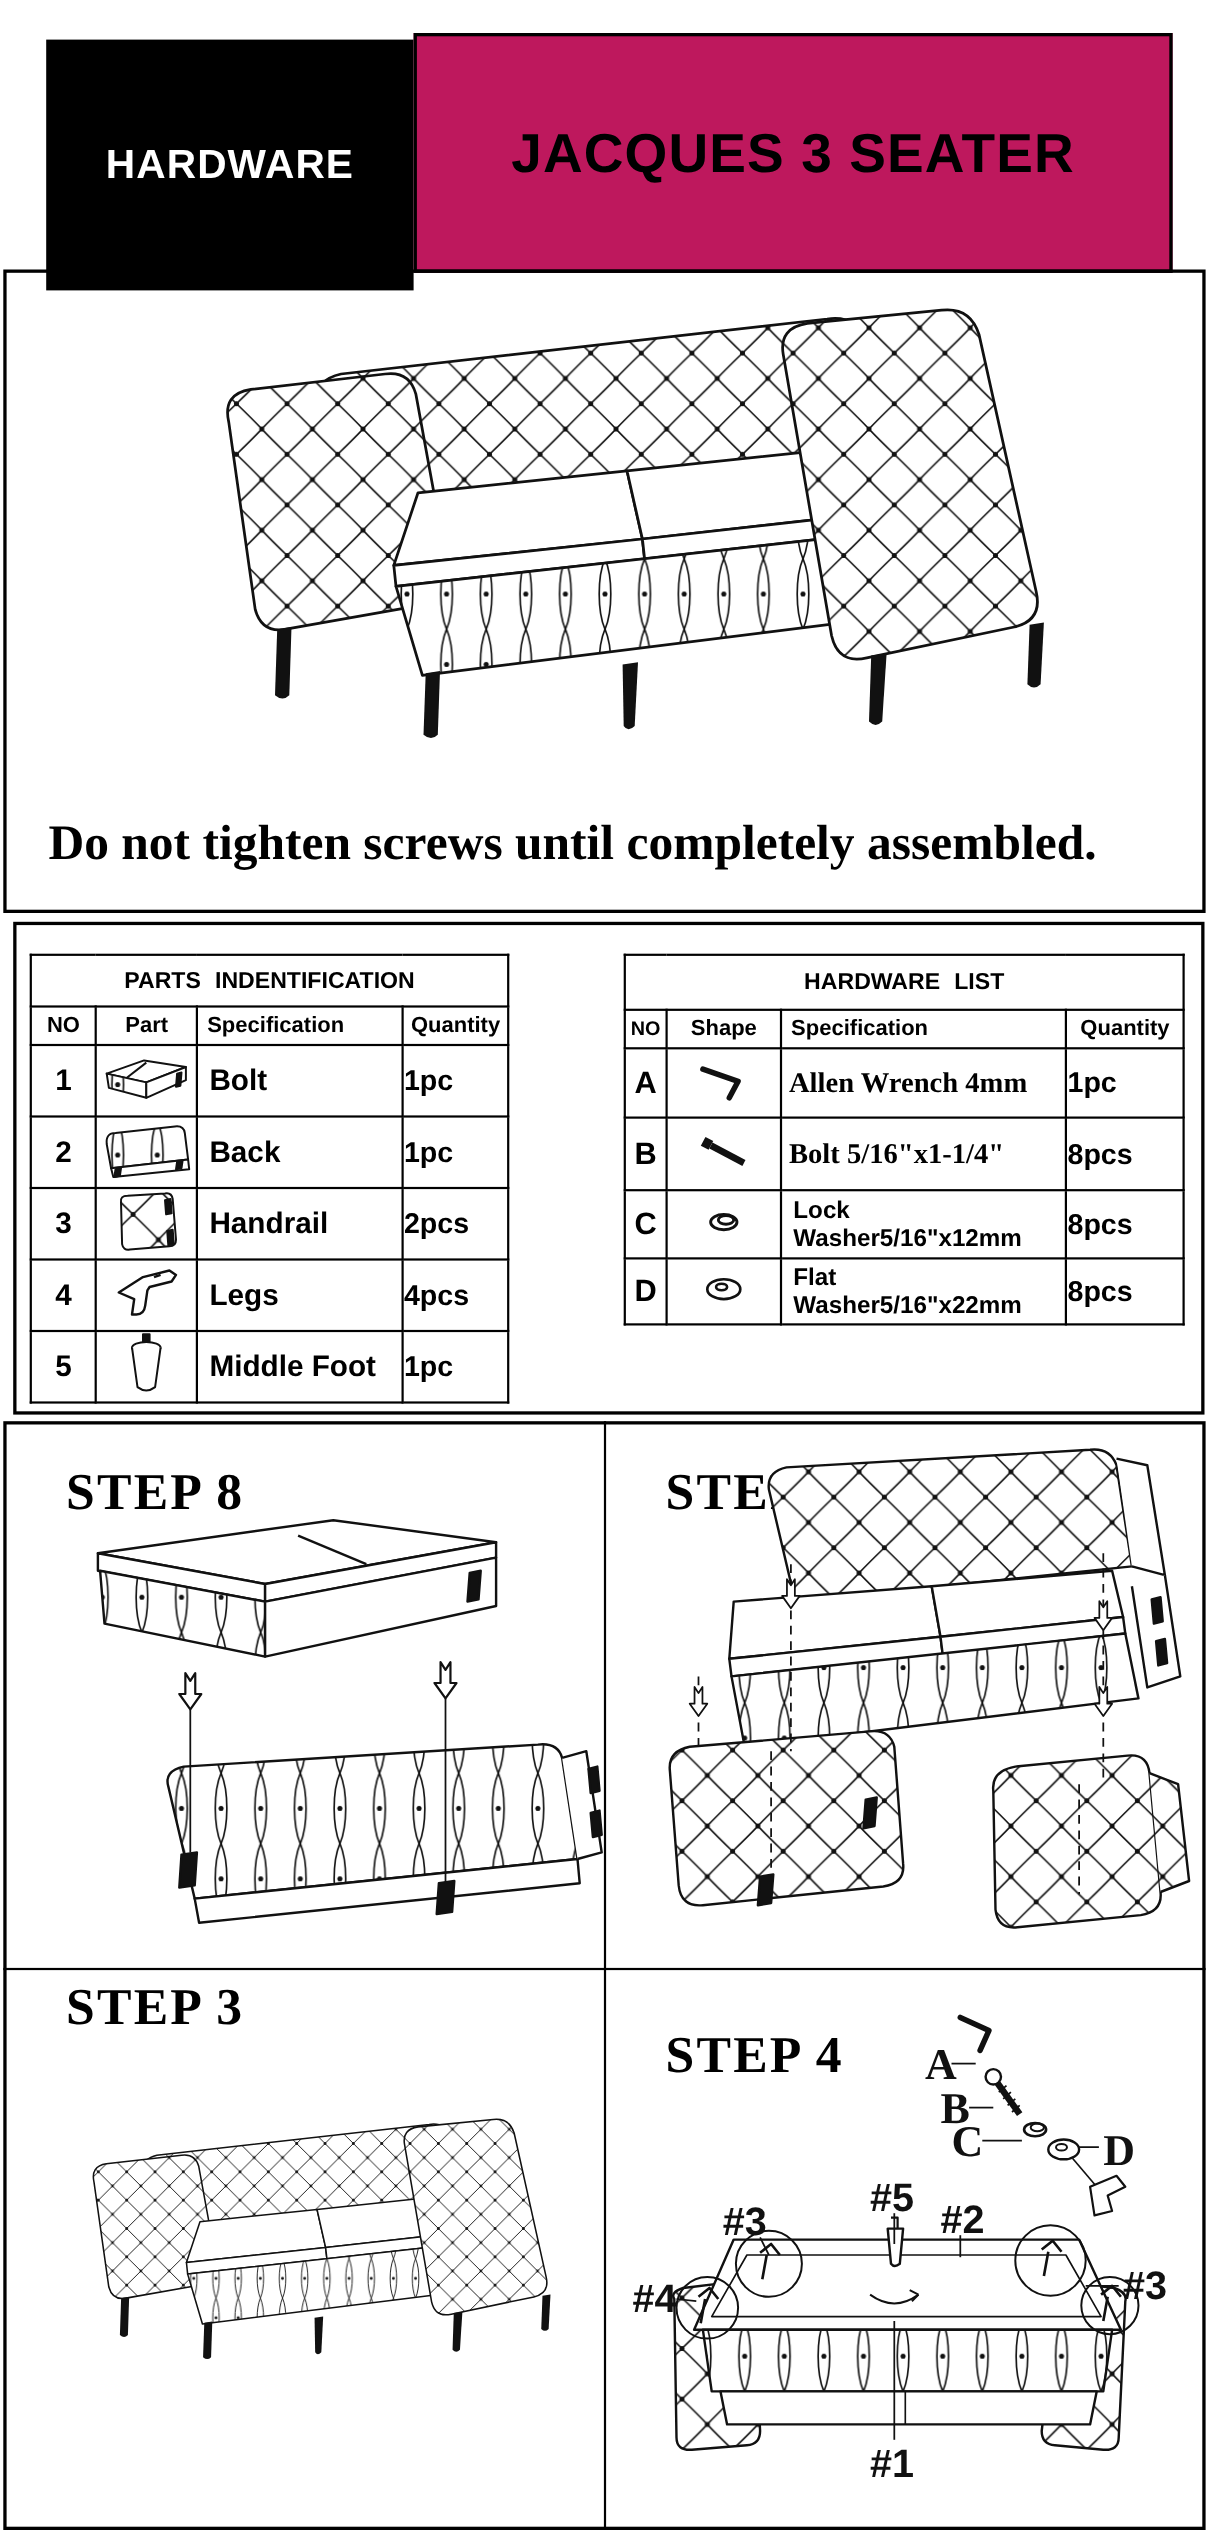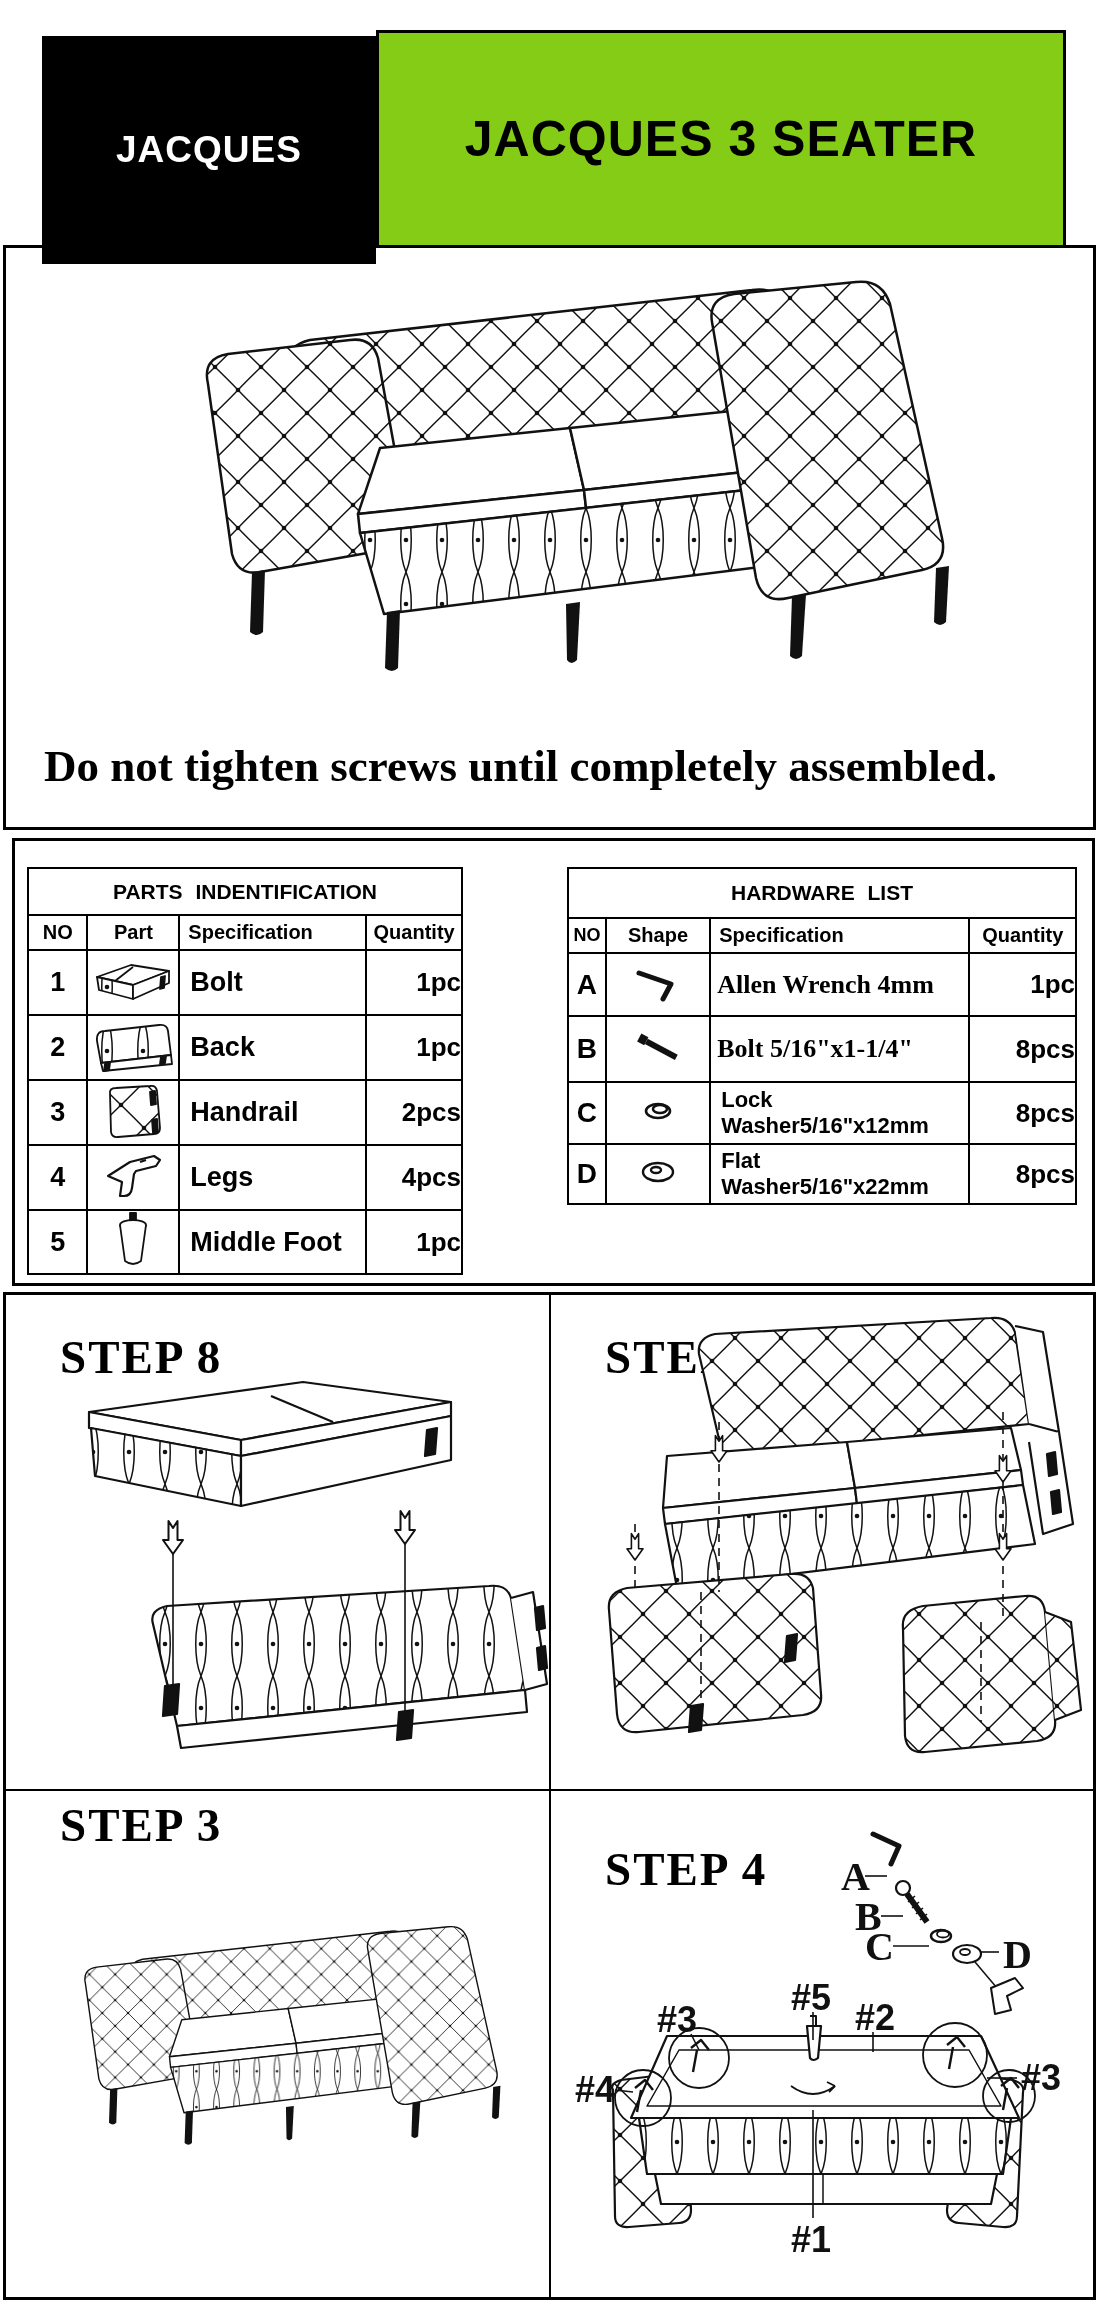--- a/index.html
+++ b/index.html
@@ -5,41 +5,41 @@
   html,body{margin:0;padding:0;background:#fff;}
   #page{position:relative;width:1100px;height:2310px;background:#fff;overflow:hidden;
         font-family:"Liberation Sans","DejaVu Sans",sans-serif;color:#000;}
   .abs{position:absolute;}
 
   
   .brand-box{left:42px;top:36px;width:334px;height:228px;background:#000;
              display:flex;flex-direction:column;align-items:center;justify-content:center;}
   .brand-line{color:#fff;font-weight:700;font-size:37px;line-height:1.28;letter-spacing:1px;}
   .title-box{left:376px;top:30px;width:690px;height:218px;border:3px solid #000;
-             display:flex;align-items:center;justify-content:center;box-sizing:border-box;background:#84cc16;}
+             display:flex;align-items:center;justify-content:center;box-sizing:border-box;background:#be185d;}
   .product-title{font-weight:700;font-size:50px;letter-spacing:1px;}
 
   
   .hero-box{left:3px;top:245px;width:1093px;height:585px;border:3px solid #000;box-sizing:border-box;}
   .warning{left:3px;top:740px;width:1035px;text-align:center;
            font-family:"Liberation Serif","DejaVu Serif",serif;font-weight:700;font-size:45px;}
 
   
   .tables-box{left:12px;top:838px;width:1083px;height:448px;border:3px solid #000;box-sizing:border-box;}
   table{border-collapse:collapse;background:#fff;}
   td,th{border:2px solid #000;padding:0;}
   .parts-table{left:27px;top:867px;}
   .parts-table table{width:436px;}
   .hw-table{left:567px;top:867px;}
   .hw-table table{width:510px;}
   .tbl-title{font-weight:700;font-size:21px;text-align:center;word-spacing:7px;height:45px;}
   .th{font-weight:700;font-size:20px;text-align:center;height:33px;}
   .no-cell{font-weight:700;font-size:27px;text-align:center;}
   .spec-cell{font-weight:700;font-size:27px;text-align:left;padding-left:10px;}
-  .qty-cell{font-weight:700;font-size:26px;text-align:right;}
+  .qty-cell{font-weight:700;font-size:26px;text-align:left;}
   .icon-cell{text-align:center;vertical-align:middle;}
   .hw-spec-serif{font-family:"Liberation Serif","DejaVu Serif",serif;font-weight:700;font-size:26px;padding-left:6px;}
   .hw-spec-sans{font-weight:700;font-size:22px;padding-left:10px;}
 
   
   .steps-box{left:3px;top:1292px;width:1093px;height:1008px;border:3px solid #000;box-sizing:border-box;}
   .v-div{left:549px;top:1292px;width:2px;height:1008px;background:#000;}
   .h-div{left:3px;top:1789px;width:1093px;height:2px;background:#000;}
   .step-title{font-family:"Liberation Serif","DejaVu Serif",serif;font-weight:700;font-size:47px;letter-spacing:2px;}
   svg text{user-select:none;}
@@ -68,21 +68,21 @@
     </pattern>
     <g id="hollow-arrow-down">
       <path d="M0,0 L-10,-14 L-4.5,-14 L-4.5,-33 L0,-26 L4.5,-33 L4.5,-14 L10,-14 Z" fill="#fff" stroke="#111" stroke-width="2" stroke-linejoin="round"></path>
     </g>
   </defs>
 </svg>
 
 <div id="page">
 
   <div class="abs brand-box">
-    <div class="brand-line">JACQUES</div>
+    <div class="brand-line">HARDWARE</div>
   </div>
   <div class="abs title-box">
     <div class="product-title">JACQUES 3 SEATER</div>
   </div>
 
   <div class="abs hero-box"></div>
   <svg class="abs" style="left:100px;top:252px" width="900" height="470" viewBox="0 0 900 470">
     <g id="sofa-art" stroke="#111" stroke-width="2.5" stroke-linejoin="round" fill="none">
       <path d="M188,118 Q184,94 210,88 L652,38 Q678,34 688,58 L718,152 L250,210 Z" fill="url(#tuft)"></path>
       <path d="M108,132 Q102,106 128,102 L250,88 Q272,85 278,106 L308,270 Q312,292 290,297 L160,320 Q138,324 132,302 Z" fill="url(#tuft)"></path>

